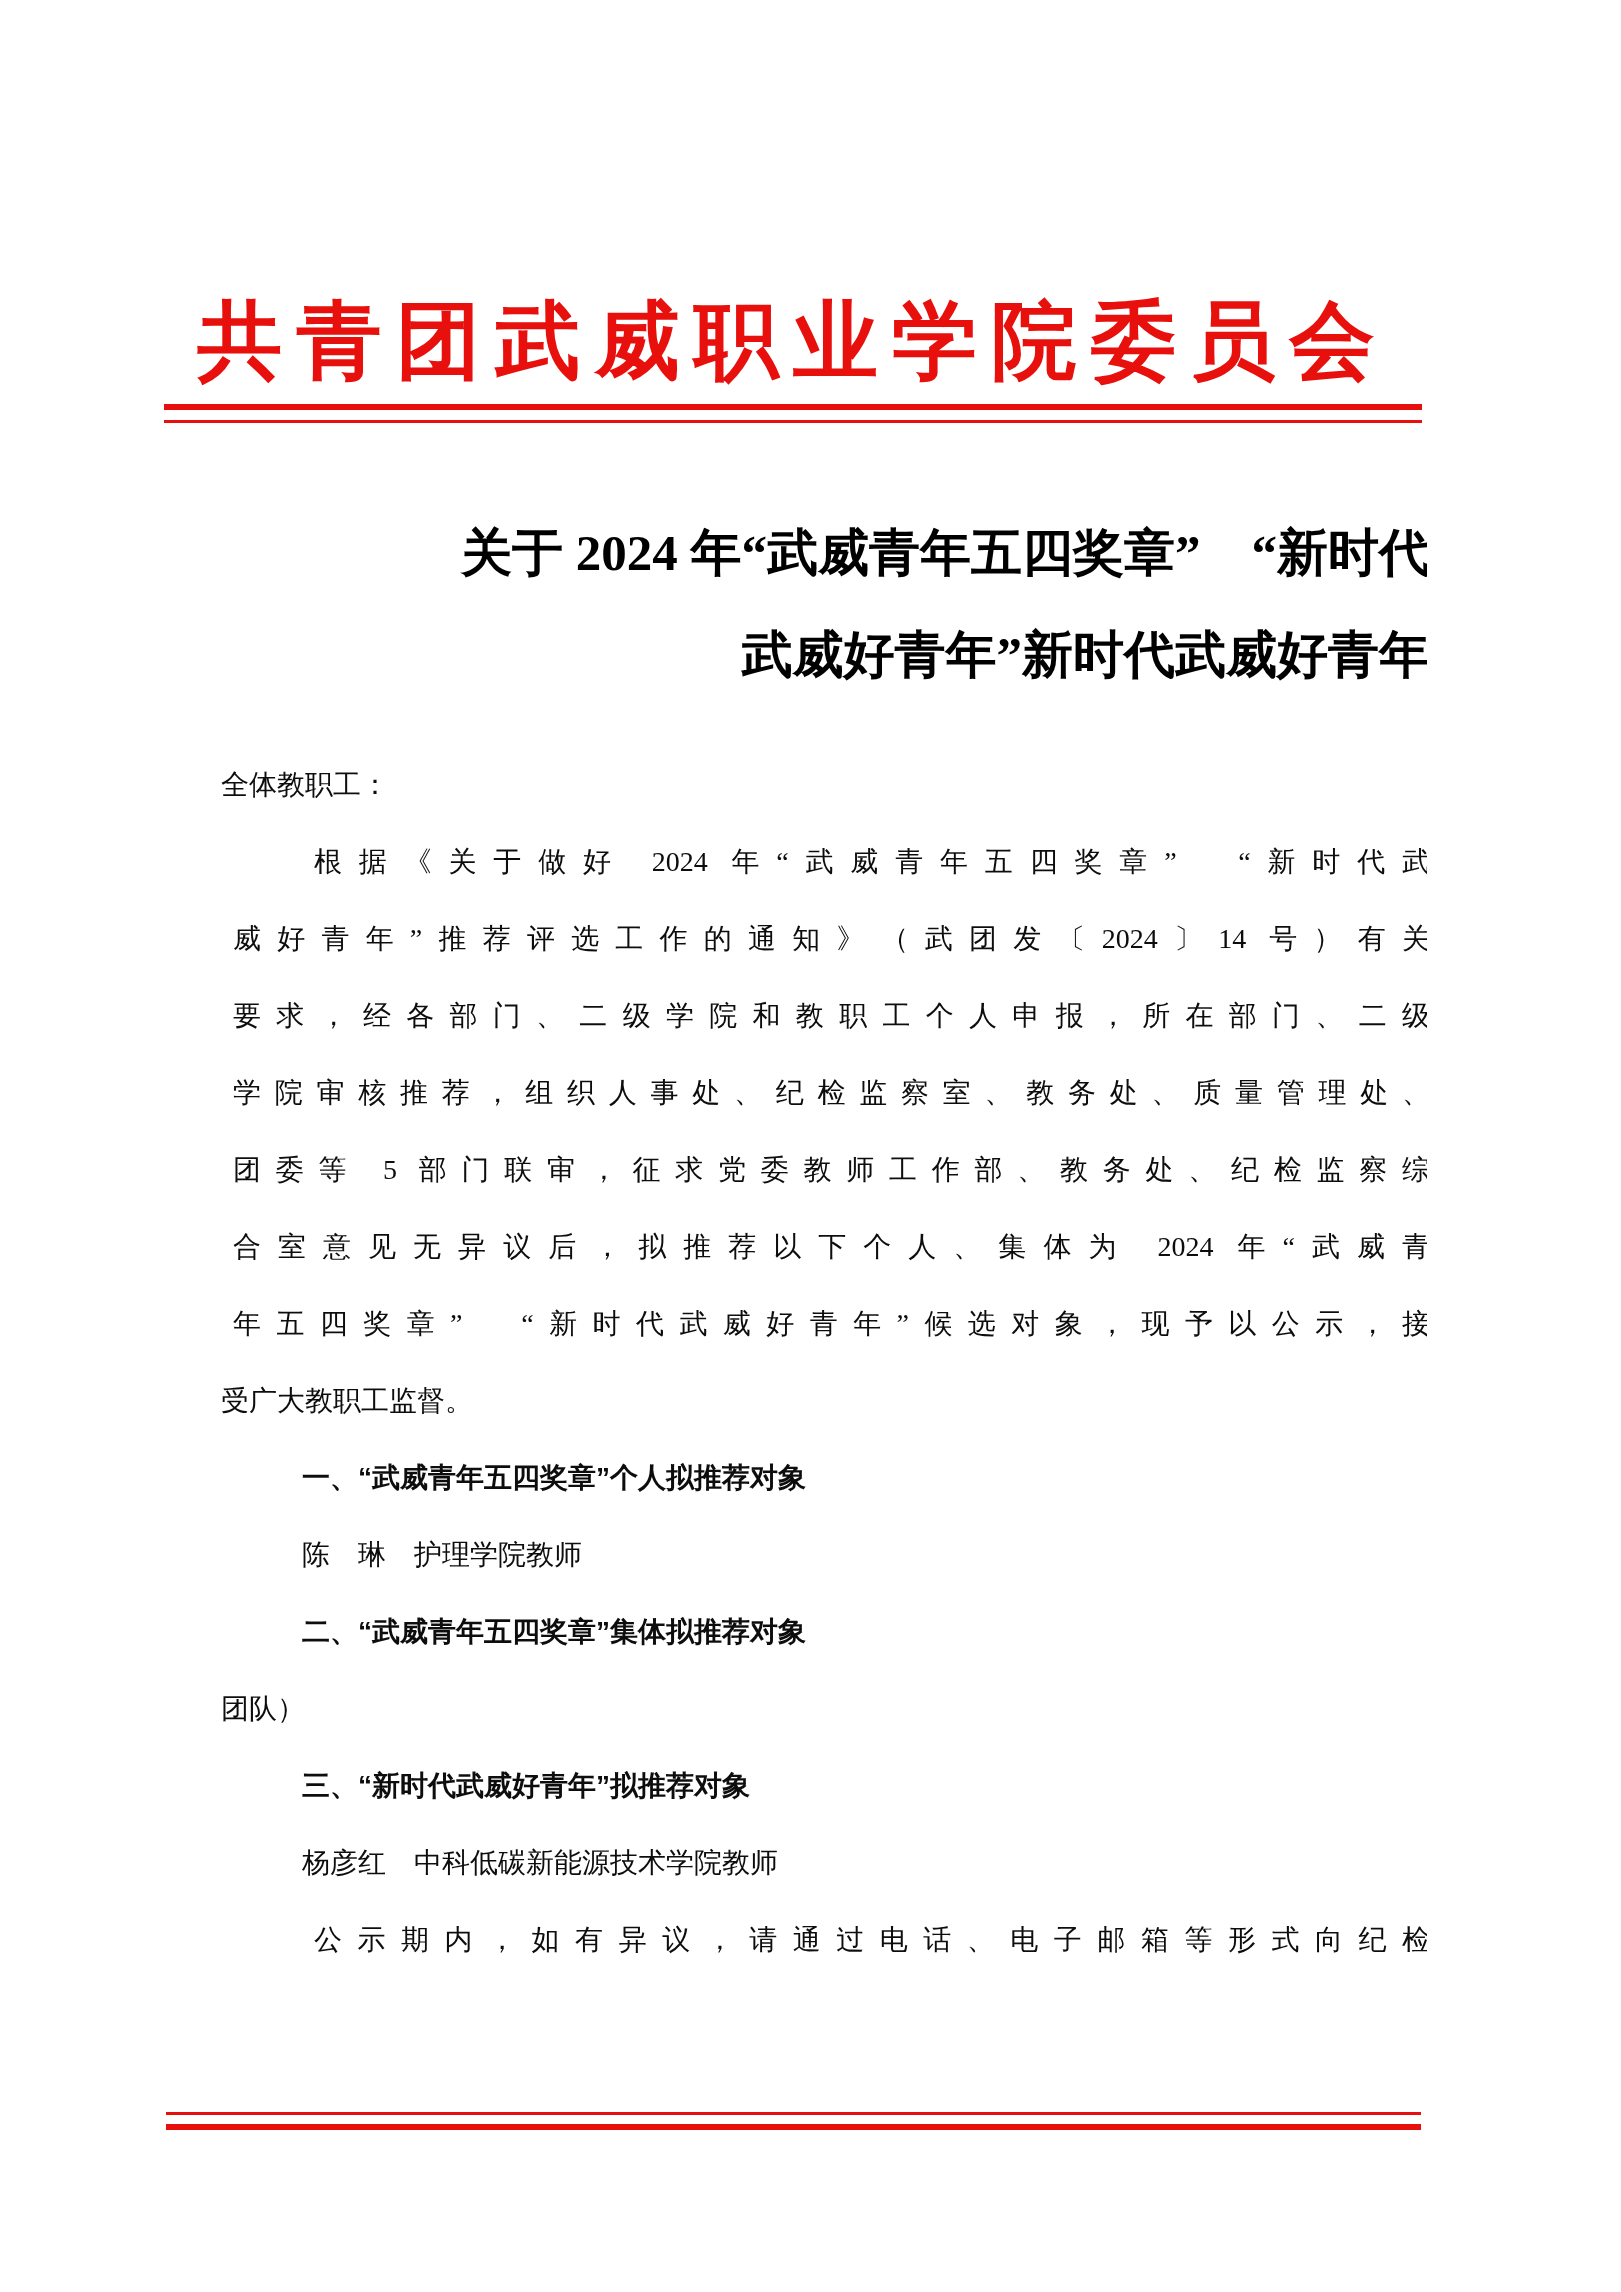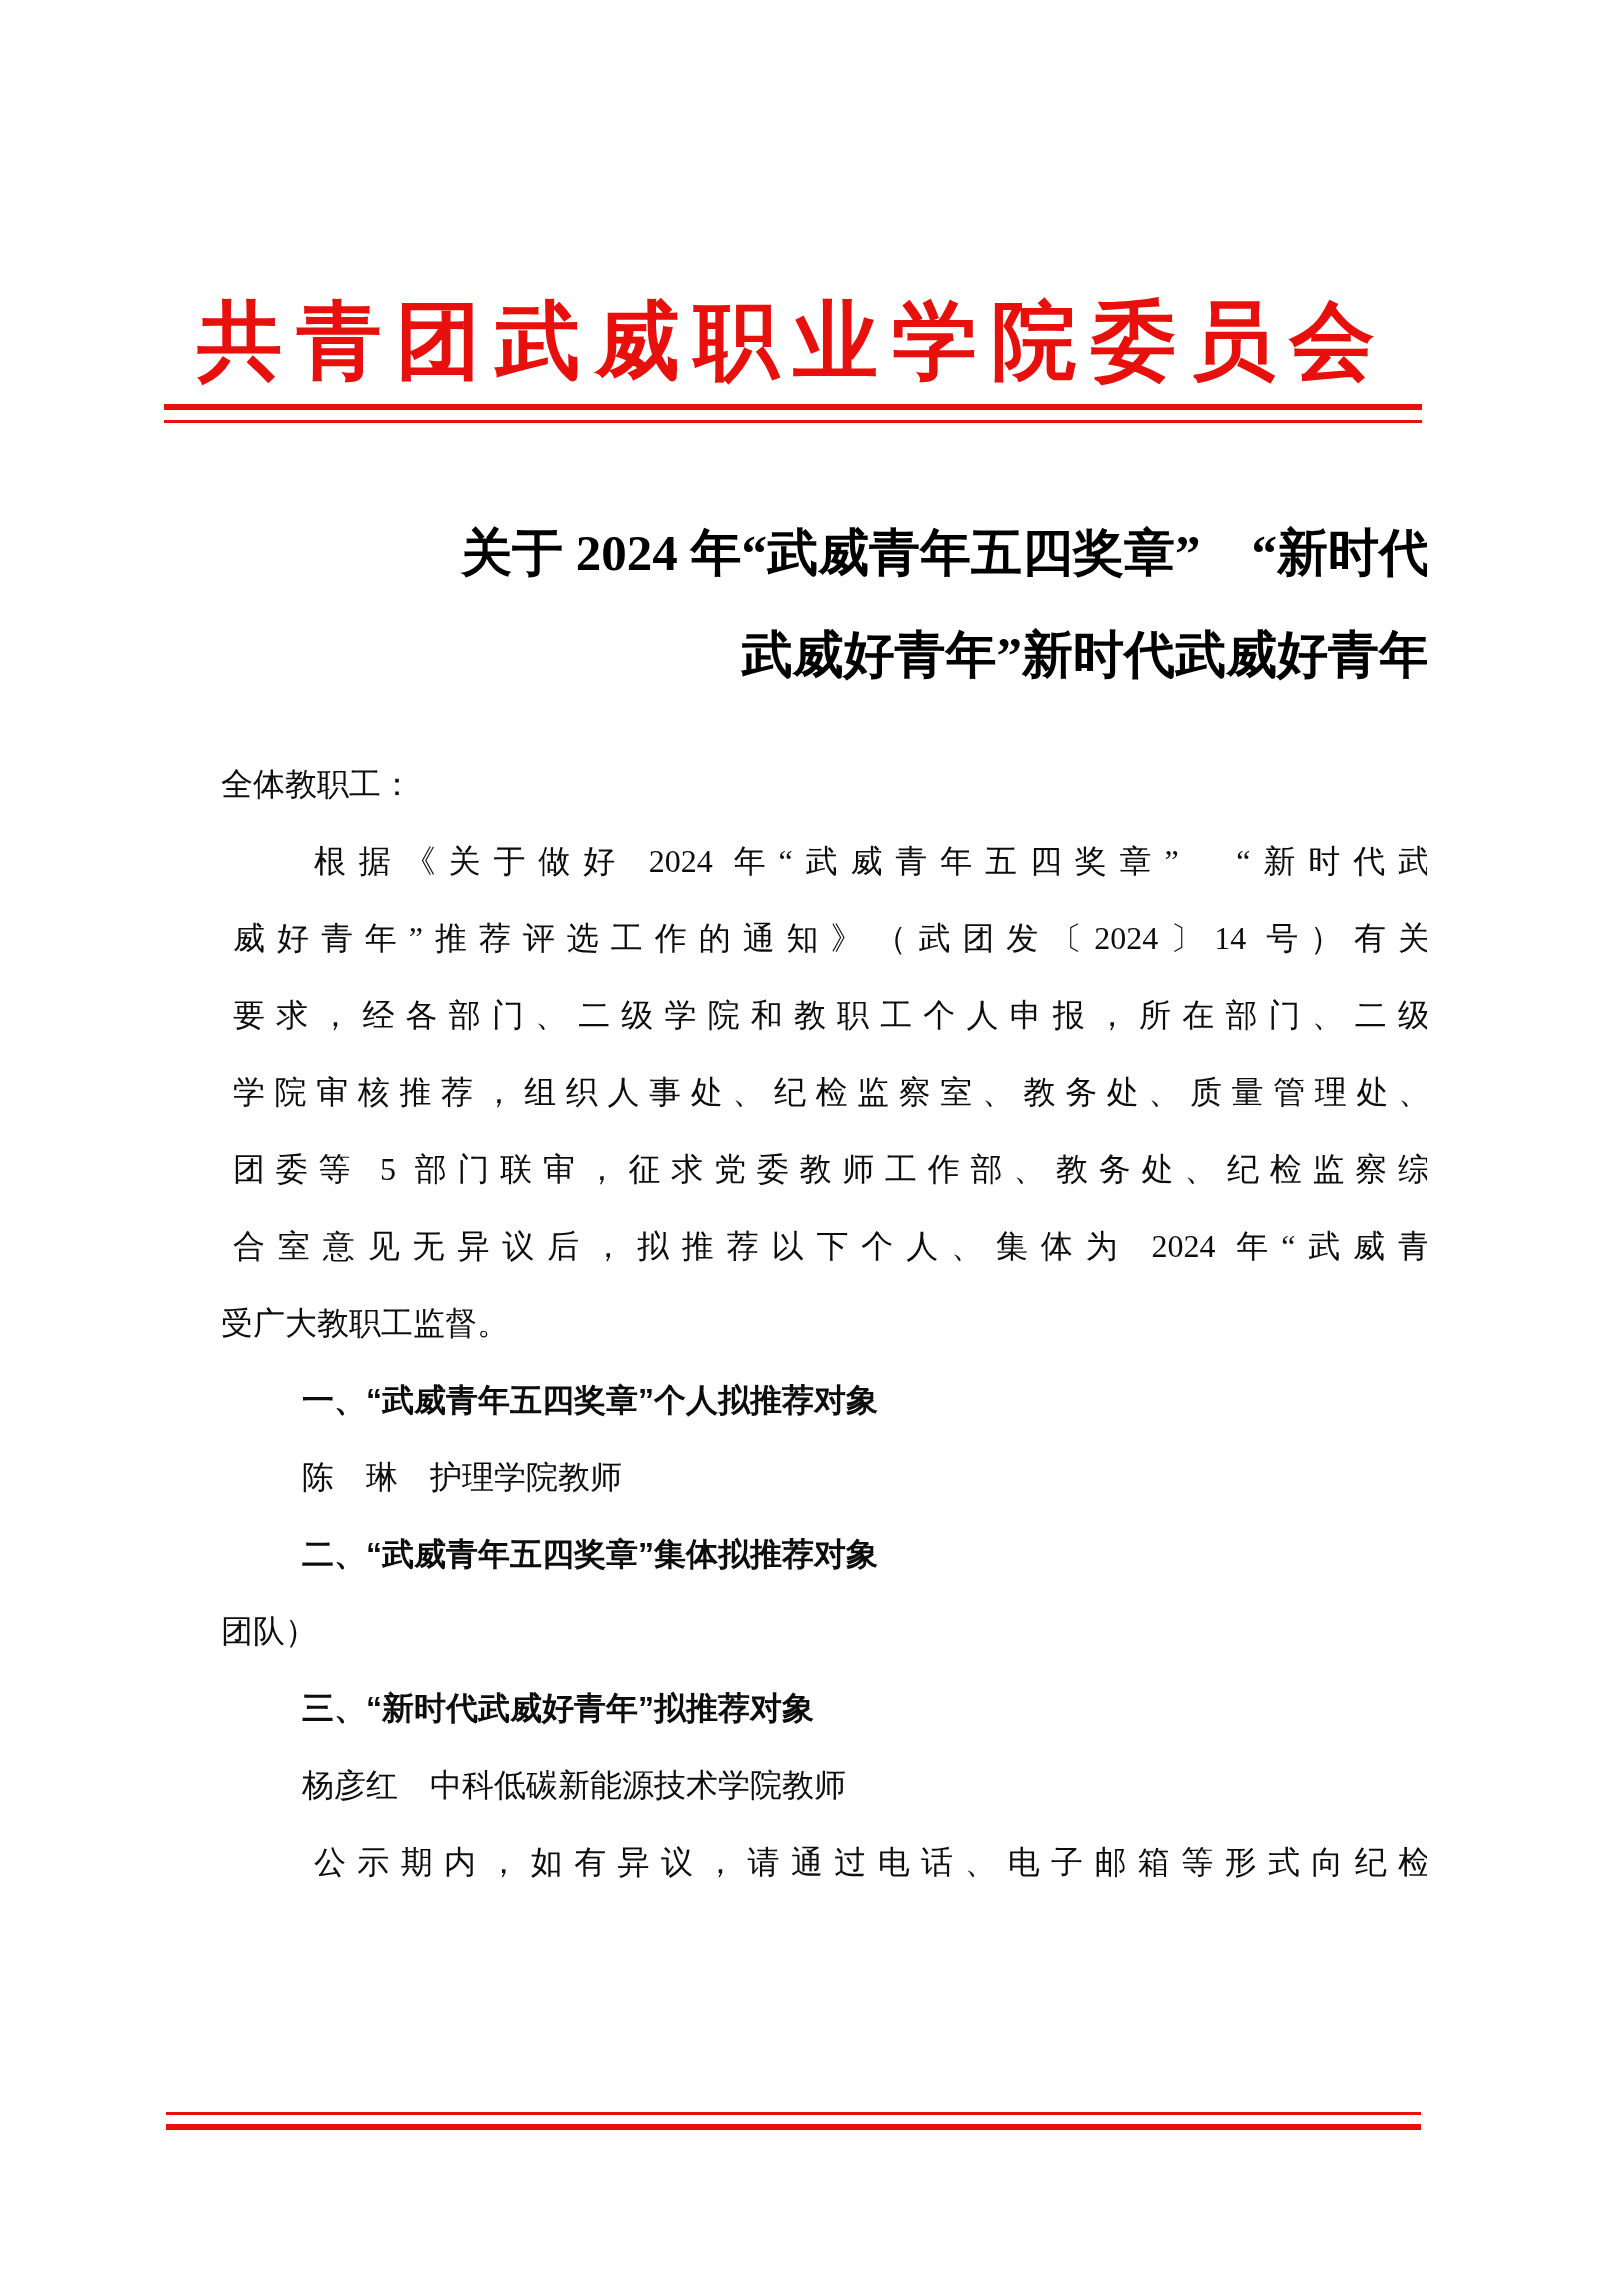--- a/index.html
+++ b/index.html
@@ -44,21 +44,21 @@
     font-weight: 700;
     color: #000000;
     font-family: "Liberation Serif", serif;
   }
   
   .body-text {
     position: absolute;
     left: 221px;
     top: 746px;
     width: 1209px;
-    font-size: 32px;
+    font-size: 28px;
   }
   .line {
     height: 77px;
     line-height: 77px;
     text-align: left;
     white-space: normal;
   }
   .line.justify {
     text-align: justify;
     text-align-last: justify;
@@ -87,20 +87,21 @@
   </div>
 
   <div class="body-text">
     <div class="line">全体教职工：</div>
     <div class="line indent justify">根据《关于做好 2024 年“武威青年五四奖章”　“新时代武</div>
     <div class="line justify">威好青年”推荐评选工作的通知》（武团发〔2024〕14 号）有关</div>
     <div class="line justify">要求，经各部门、二级学院和教职工个人申报，所在部门、二级</div>
     <div class="line justify">学院审核推荐，组织人事处、纪检监察室、教务处、质量管理处、</div>
     <div class="line justify">团委等 5 部门联审，征求党委教师工作部、教务处、纪检监察综</div>
     <div class="line justify">合室意见无异议后，拟推荐以下个人、集体为 2024 年“武威青</div>
+    <div class="line justify">年五四奖章”　“新时代武威好青年”候选对象，现予以公示，接</div>
     <div class="line">受广大教职工监督。</div>
     <div class="line indent heading">一、“武威青年五四奖章”个人拟推荐对象</div>
     <div class="line indent">陈　琳　护理学院教师</div>
     <div class="line indent heading">二、“武威青年五四奖章”集体拟推荐对象</div>
     <div class="line">团队）</div>
     <div class="line indent heading">三、“新时代武威好青年”拟推荐对象</div>
     <div class="line indent">杨彦红　中科低碳新能源技术学院教师</div>
     <div class="line indent justify">公示期内，如有异议，请通过电话、电子邮箱等形式向纪检</div>
   </div>
 

